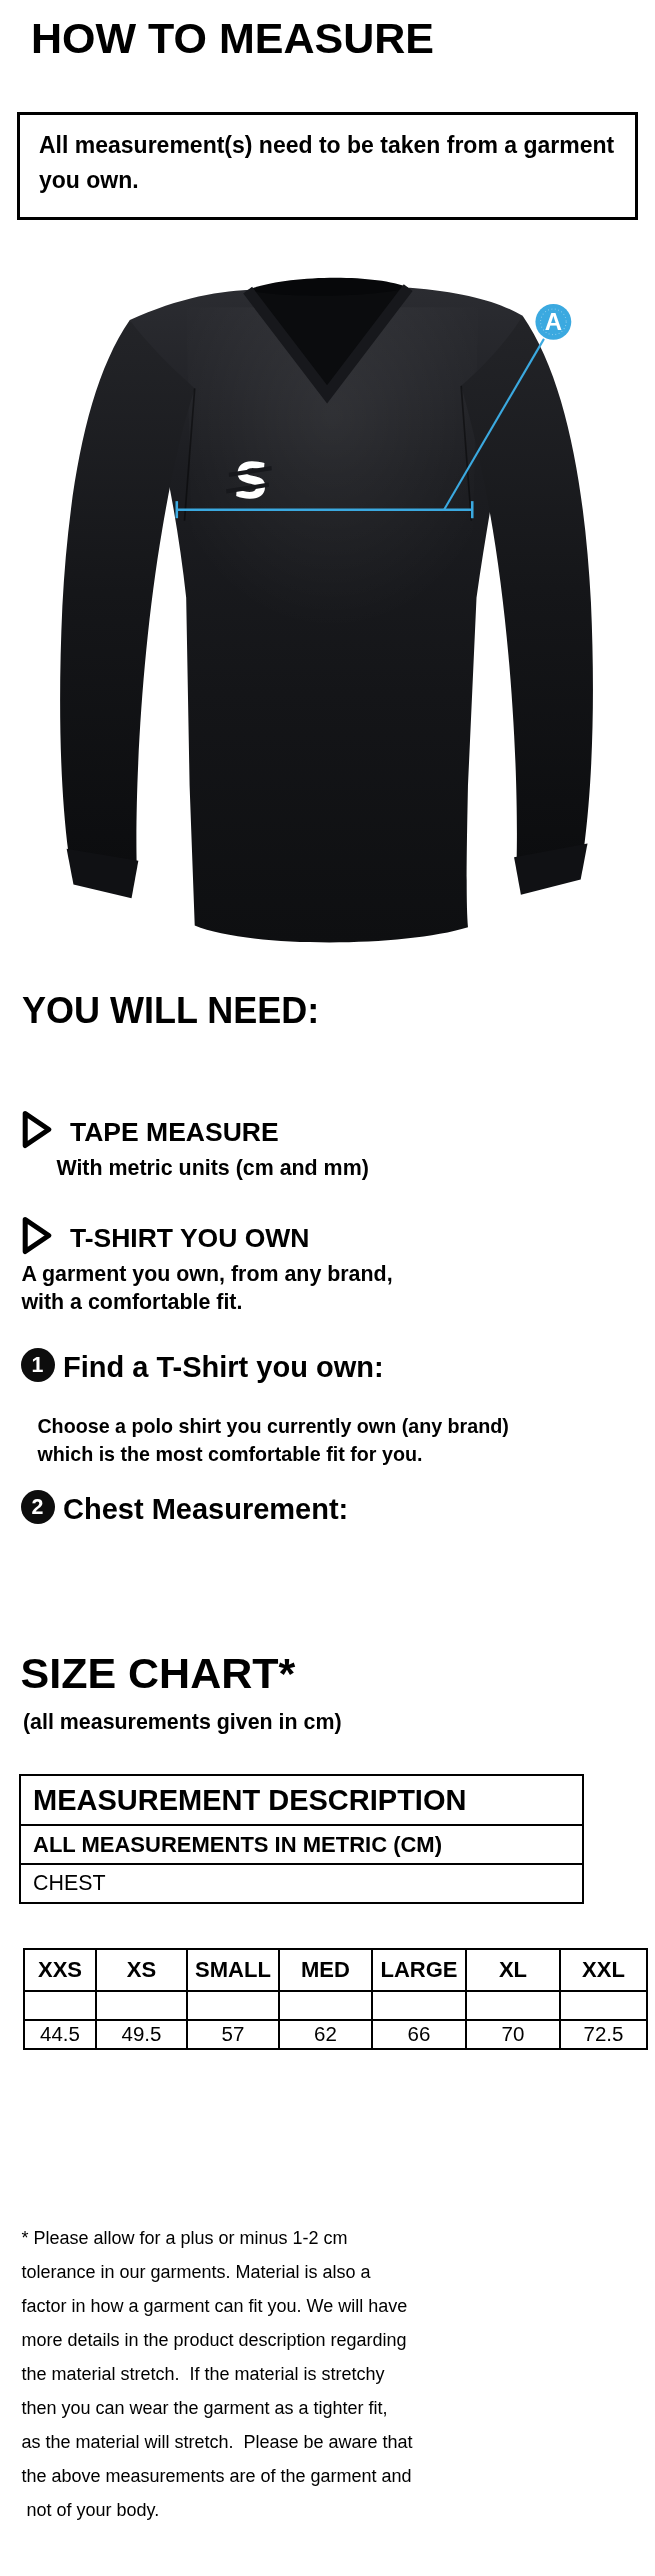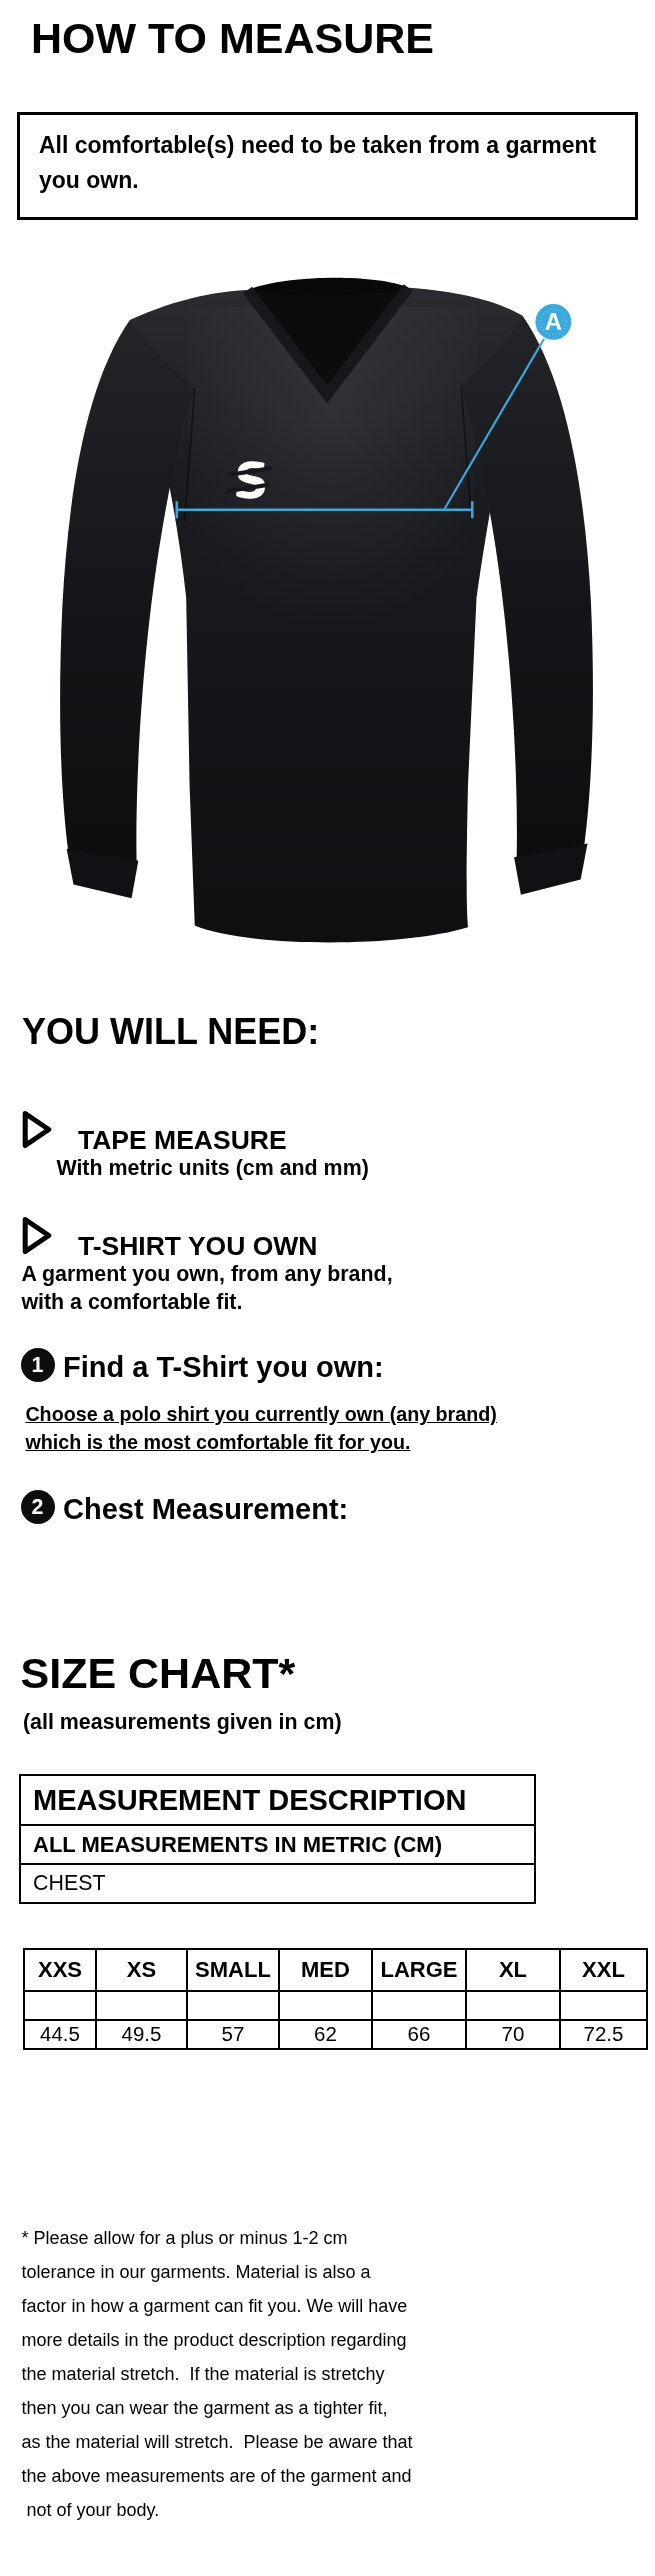--- a/index.html
+++ b/index.html
@@ -2,58 +2,58 @@
 <html style="font-size:13.7px"><head>
 <meta charset="utf-8">
 <style>
   html,body{margin:0;padding:0;background:#fff;}
   .page{position:relative;width:655px;height:2576px;background:#ffffff;overflow:hidden;
         font-family:"Liberation Sans",sans-serif;color:#000;}
 
   
   .h-main{position:absolute;margin:0;font-weight:800;white-space:nowrap;}
   #title{left:31px;top:13.7px;font-size:43px;letter-spacing:0px;}
-  #ywn-heading{left:22px;top:1011px;font-size:36px;}
+  #ywn-heading{left:22px;top:990px;font-size:36px;}
   #sizechart-heading{left:20.5px;top:1649px;font-size:43px;}
   #sizechart-sub{position:absolute;left:23px;top:1710px;font-size:21.4px;font-weight:700;margin:0;}
 
   
   .notice{position:absolute;left:17px;top:112px;width:621px;height:108px;border:3.4px solid #000;
           box-sizing:border-box;padding:13px 19px;}
   .notice p{margin:0;font-size:23px;font-weight:700;line-height:35px;}
 
   
   .diagram{position:absolute;left:0;top:239px;width:655px;height:713px;}
 
   
   .tri-icon{position:absolute;width:32px;height:39px;}
   #tri-1{left:21.4px;top:1110px;}
   #tri-2{left:21.4px;top:1216px;}
-  .item-title{position:absolute;margin:12px;font-size:26.5px;font-weight:800;white-space:nowrap;}
+  .item-title{position:absolute;margin:4px;font-size:26.5px;font-weight:800;white-space:nowrap;}
   #item-title-1{left:66px;top:1113px;}
   #item-title-2{left:66px;top:1219px;}
   .item-desc{position:absolute;margin:0;font-size:21.4px;font-weight:700;line-height:28px;white-space:pre-line;}
   #item-desc-1{left:21.4px;top:1154px;margin-left:35px;}
   #item-desc-2{left:21.4px;top:1260px;}
 
   
   .step-circle{position:absolute;width:34px;height:34px;border-radius:50%;background:#0d0d0d;
                display:flex;align-items:center;justify-content:center;}
   .step-circle span{color:#fff;font-size:21.4px;font-weight:700;}
   #step-circle-1{left:20.5px;top:1348px;}
   #step-circle-2{left:20.5px;top:1490px;}
   .step-heading{position:absolute;margin:0;font-size:29px;font-weight:800;white-space:nowrap;}
   #step-heading-1{left:63px;top:1351px;}
   #step-heading-2{left:63px;top:1493px;}
-  .step-desc{position:absolute;margin:4px;font-size:19.7px;font-weight:700;line-height:28px;white-space:pre-line;text-decoration:underline;}
+  .step-desc{position:absolute;margin:16px;font-size:19.7px;font-weight:700;line-height:28px;white-space:pre-line;}
   #step-desc-1{left:21.4px;top:1396px;}
   #step-desc-2{left:21.4px;top:1537px;}
 
   
-  .desc-table{position:absolute;left:19px;top:1774px;width:517px;border-collapse:collapse;table-layout:fixed;}
+  .desc-table{position:absolute;left:19px;top:1774px;width:565px;border-collapse:collapse;table-layout:fixed;}
   .desc-table td{border:2.6px solid #000;background:#fff;vertical-align:middle;padding:0 0 0 12px;}
   .desc-table tr:nth-child(1) td{height:48px;font-size:29px;font-weight:700;}
   .desc-table tr:nth-child(2) td{height:37px;font-size:22px;font-weight:700;}
   .desc-table tr:nth-child(3) td{height:37px;font-size:21.4px;font-weight:400;border-radius:16px;}
 
   
   .sizes-table{position:absolute;left:23px;top:1948px;border-collapse:collapse;table-layout:fixed;}
   .sizes-table td{border:2.6px solid #000;background:#fff;text-align:center;vertical-align:middle;padding:0;}
   .sizes-table tr:nth-child(1) td{height:40px;font-size:22px;font-weight:700;border-radius:13px;}
   .sizes-table tr:nth-child(2) td{height:27px;}
@@ -64,21 +64,21 @@
             line-height:34px;white-space:pre-line;}
 </style>
 </head>
 <body>
 
 <div class="page">
 
   <h1 class="h-main" id="title">HOW TO MEASURE</h1>
 
   <div class="notice">
-    <p>All comfortable(s) need to be taken from a garment you own.</p>
+    <p>All measurement(s) need to be taken from a garment you own.</p>
   </div>
 
   <svg class="diagram" viewBox="0 0 767 835">
     <defs>
       <linearGradient id="shirtGrad" x1="0" y1="0" x2="0" y2="1">
         <stop offset="0" stop-color="#2b2c31"></stop>
         <stop offset="0.28" stop-color="#1c1d21"></stop>
         <stop offset="0.62" stop-color="#141518"></stop>
         <stop offset="1" stop-color="#0e0f11"></stop>
       </linearGradient>

